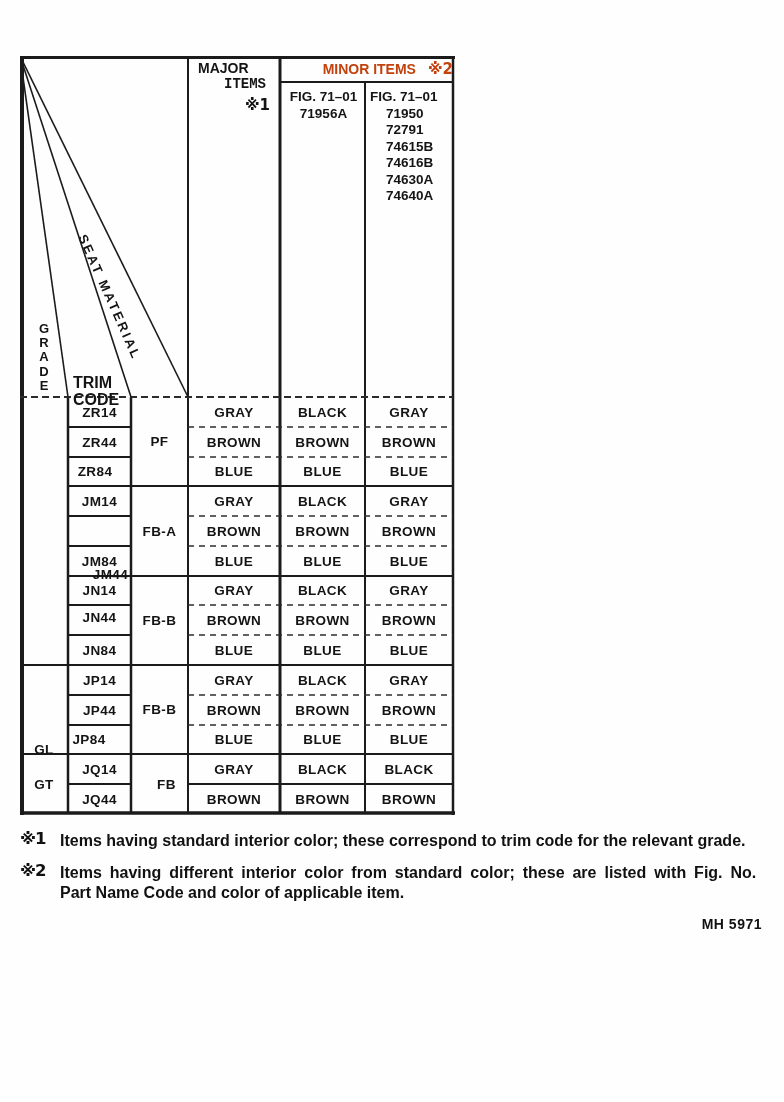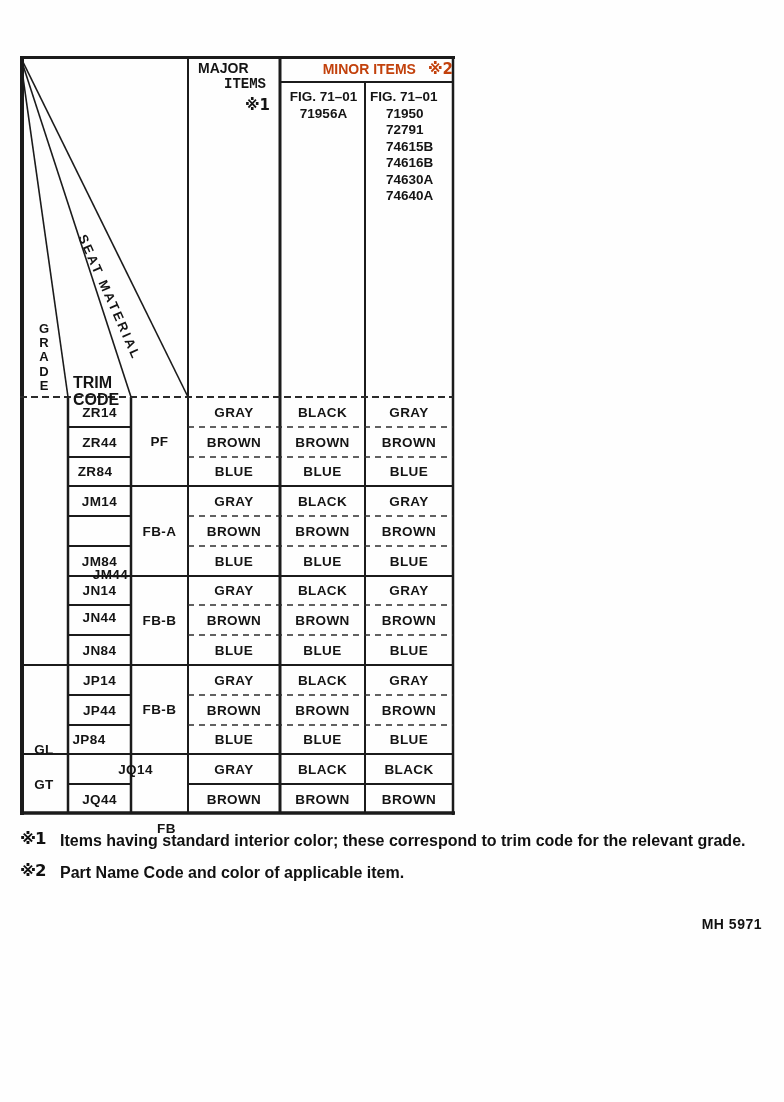--- a/index.html
+++ b/index.html
@@ -164,21 +164,21 @@
       </div>
     </div>
 
     <div class="cell" style="left:0;top:609px;width:48px;height:89px;margin-top:40px;">GL</div>
     <div class="cell" style="left:0;top:698px;width:48px;height:60px;">GT</div>
 
     <div class="cell" style="left:111px;top:341px;width:57px;height:89px;">PF</div>
     <div class="cell" style="left:111px;top:430px;width:57px;height:90px;">FB-A</div>
     <div class="cell" style="left:111px;top:520px;width:57px;height:89px;">FB-B</div>
     <div class="cell" style="left:111px;top:609px;width:57px;height:89px;">FB-B</div>
-    <div class="cell" style="left:111px;top:698px;width:71px;height:60px;margin-top:44px;">FB</div>
+    <div class="cell" style="left:111px;top:698px;width:71px;height:60px;">FB</div>
 
     <div class="cell" style="left:48px;top:341px;width:63px;height:30px;">ZR14</div>
     <div class="cell" style="left:170px;top:341px;width:88px;height:30px;">GRAY</div>
     <div class="cell" style="left:262px;top:341px;width:81px;height:30px;">BLACK</div>
     <div class="cell" style="left:347px;top:341px;width:84px;height:30px;">GRAY</div>
 
     <div class="cell" style="left:48px;top:371px;width:63px;height:30px;">ZR44</div>
     <div class="cell" style="left:170px;top:371px;width:88px;height:30px;">BROWN</div>
     <div class="cell" style="left:262px;top:371px;width:81px;height:30px;">BROWN</div>
     <div class="cell" style="left:347px;top:371px;width:84px;height:30px;">BROWN</div>
@@ -226,36 +226,37 @@
     <div class="cell" style="left:48px;top:639px;width:63px;height:30px;">JP44</div>
     <div class="cell" style="left:170px;top:639px;width:88px;height:30px;">BROWN</div>
     <div class="cell" style="left:262px;top:639px;width:81px;height:30px;">BROWN</div>
     <div class="cell" style="left:347px;top:639px;width:84px;height:30px;">BROWN</div>
 
     <div class="cell" style="left:48px;top:669px;width:42px;height:29px;">JP84</div>
     <div class="cell" style="left:170px;top:669px;width:88px;height:29px;">BLUE</div>
     <div class="cell" style="left:262px;top:669px;width:81px;height:29px;">BLUE</div>
     <div class="cell" style="left:347px;top:669px;width:84px;height:29px;">BLUE</div>
 
-    <div class="cell" style="left:48px;top:698px;width:63px;height:30px;padding-left:36px;">JQ14</div>
+    <div class="cell" style="left:48px;top:698px;width:63px;height:30px;">JQ14</div>
     <div class="cell" style="left:170px;top:698px;width:88px;height:30px;">GRAY</div>
     <div class="cell" style="left:262px;top:698px;width:81px;height:30px;">BLACK</div>
     <div class="cell" style="left:347px;top:698px;width:84px;height:30px;">BLACK</div>
 
     <div class="cell" style="left:48px;top:728px;width:63px;height:30px;">JQ44</div>
     <div class="cell" style="left:170px;top:728px;width:88px;height:30px;">BROWN</div>
     <div class="cell" style="left:262px;top:728px;width:81px;height:30px;">BROWN</div>
     <div class="cell" style="left:347px;top:728px;width:84px;height:30px;">BROWN</div>
   </div>
 
   <div class="fn-mark" style="top:829px;">※1</div>
   <div class="fn-text" style="top:831px;">
     <div>Items having standard interior color; these correspond to trim code for the relevant grade.</div>
   </div>
 
   <div class="fn-mark" style="top:861px;">※2</div>
   <div class="fn-text" style="top:863px;">
+    <div class="wide">Items having different interior color from standard color; these are listed with Fig. No.</div>
     <div>Part Name Code and color of applicable item.</div>
   </div>
 
   <div class="doc-code">MH 5971</div>
 
 </div>
 
 </body></html>

